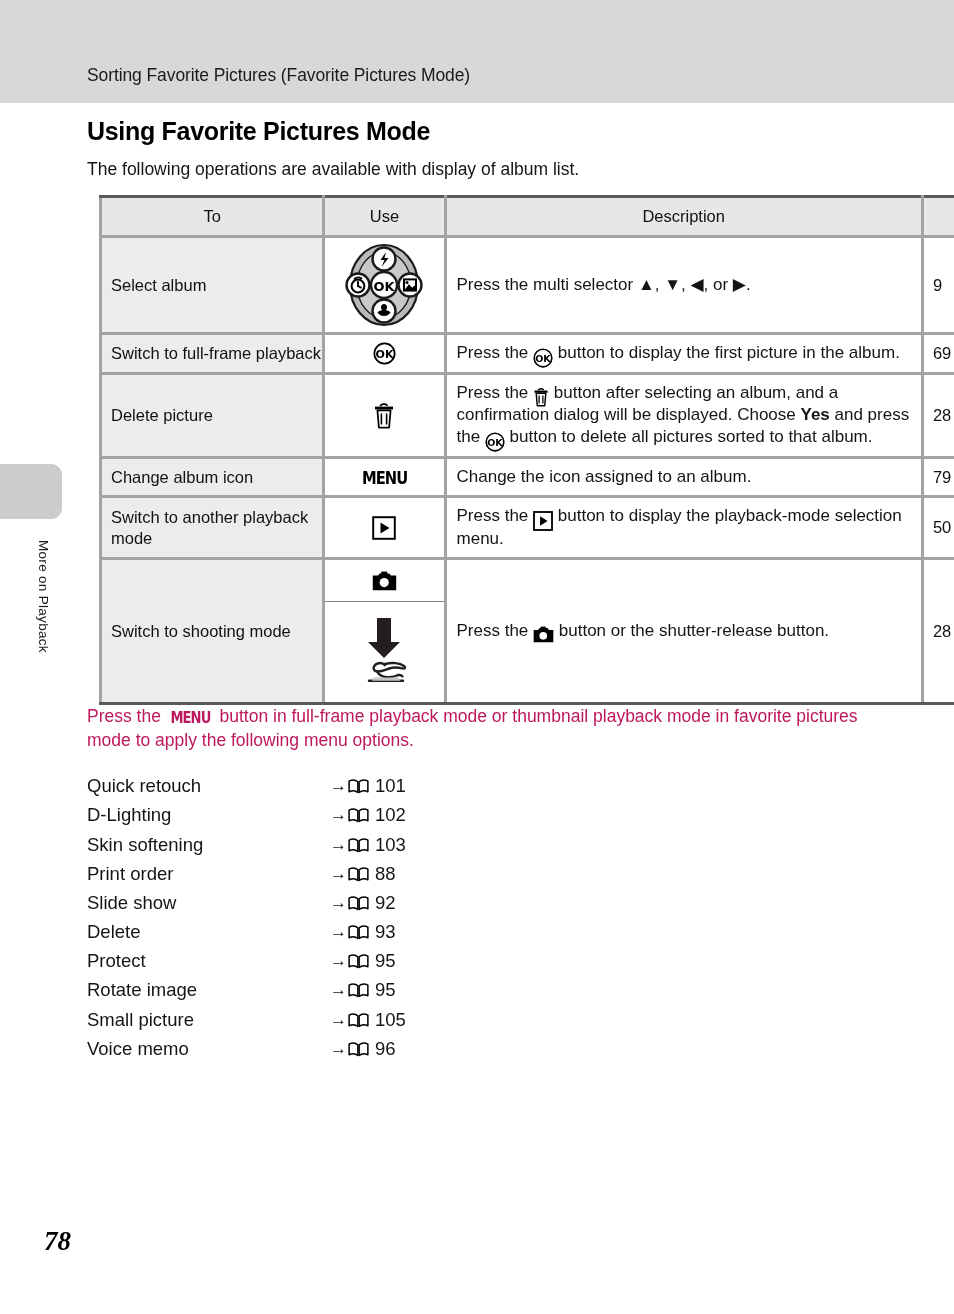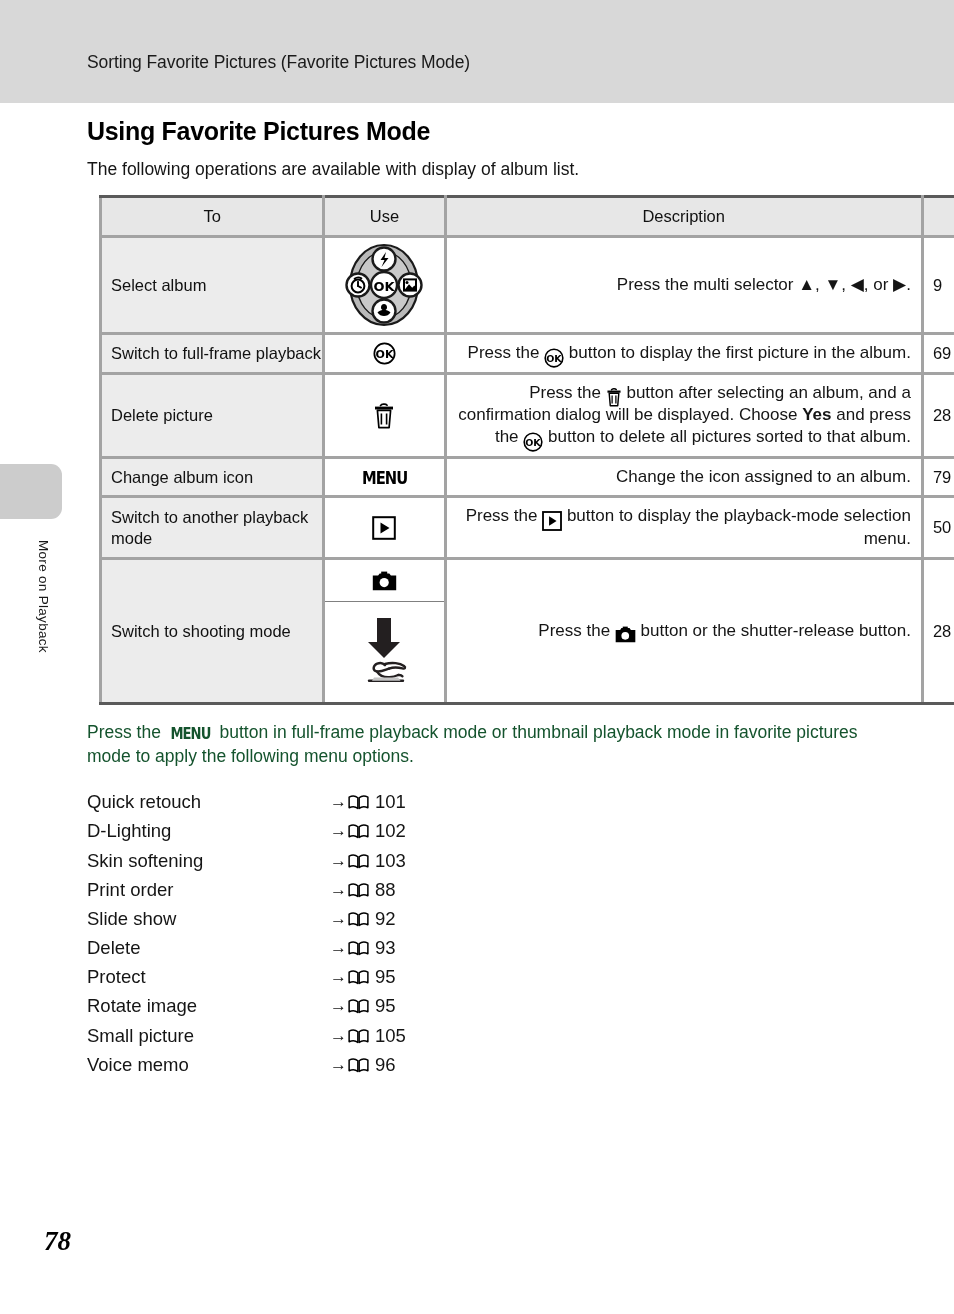--- a/index.html
+++ b/index.html
@@ -22,21 +22,21 @@
     position: absolute;
     left: 0;
     top: 0;
     width: 954px;
     height: 103px;
     background: #d8d8d8;
   }
   .header-title {
     position: absolute;
     left: 87px;
-    top: 54px;
+    top: 67px;
     font-size: 17.5px;
     line-height: 1;
     color: #1a1a1a;
     letter-spacing: -0.1px;
     white-space: nowrap;
   }
 
   
   .side-tab {
     position: absolute;
@@ -124,21 +124,20 @@
     text-align: center;
     background: #ffffff;
     padding: 4px 2px;
   }
   table.ops tbody td.col-desc {
     background: #ffffff;
     font-size: 17px;
     line-height: 1.32;
     padding: 7px 10px 7px 10px;
     color: #151515;
-    text-align: right;
   }
   table.ops tbody td.col-ref {
     background: #ffffff;
     font-size: 16.5px;
     padding-left: 9px;
     color: #111;
   }
   tr.last-row td { border-bottom: 3px solid #5a5a5a; }
 
   .col-w-to   { width: 190px; }
@@ -217,23 +216,23 @@
 
   
   h1.menu-title {
     font-size: 25px;
     font-weight: bold;
     margin: 28px 0 11px 0;
     letter-spacing: -0.3px;
   }
   p.menu-intro {
     font-size: 17.5px;
-    margin: 16px 0 22px 0;
+    margin: 0 0 22px 0;
     line-height: 1.37;
-    color: #14532d;
+    color: #be185d;
   }
   ul.menu-list {
     list-style: none;
     margin: 0;
     padding: 0;
   }
   ul.menu-list li {
     display: flex;
     align-items: baseline;
     font-size: 18.5px;

